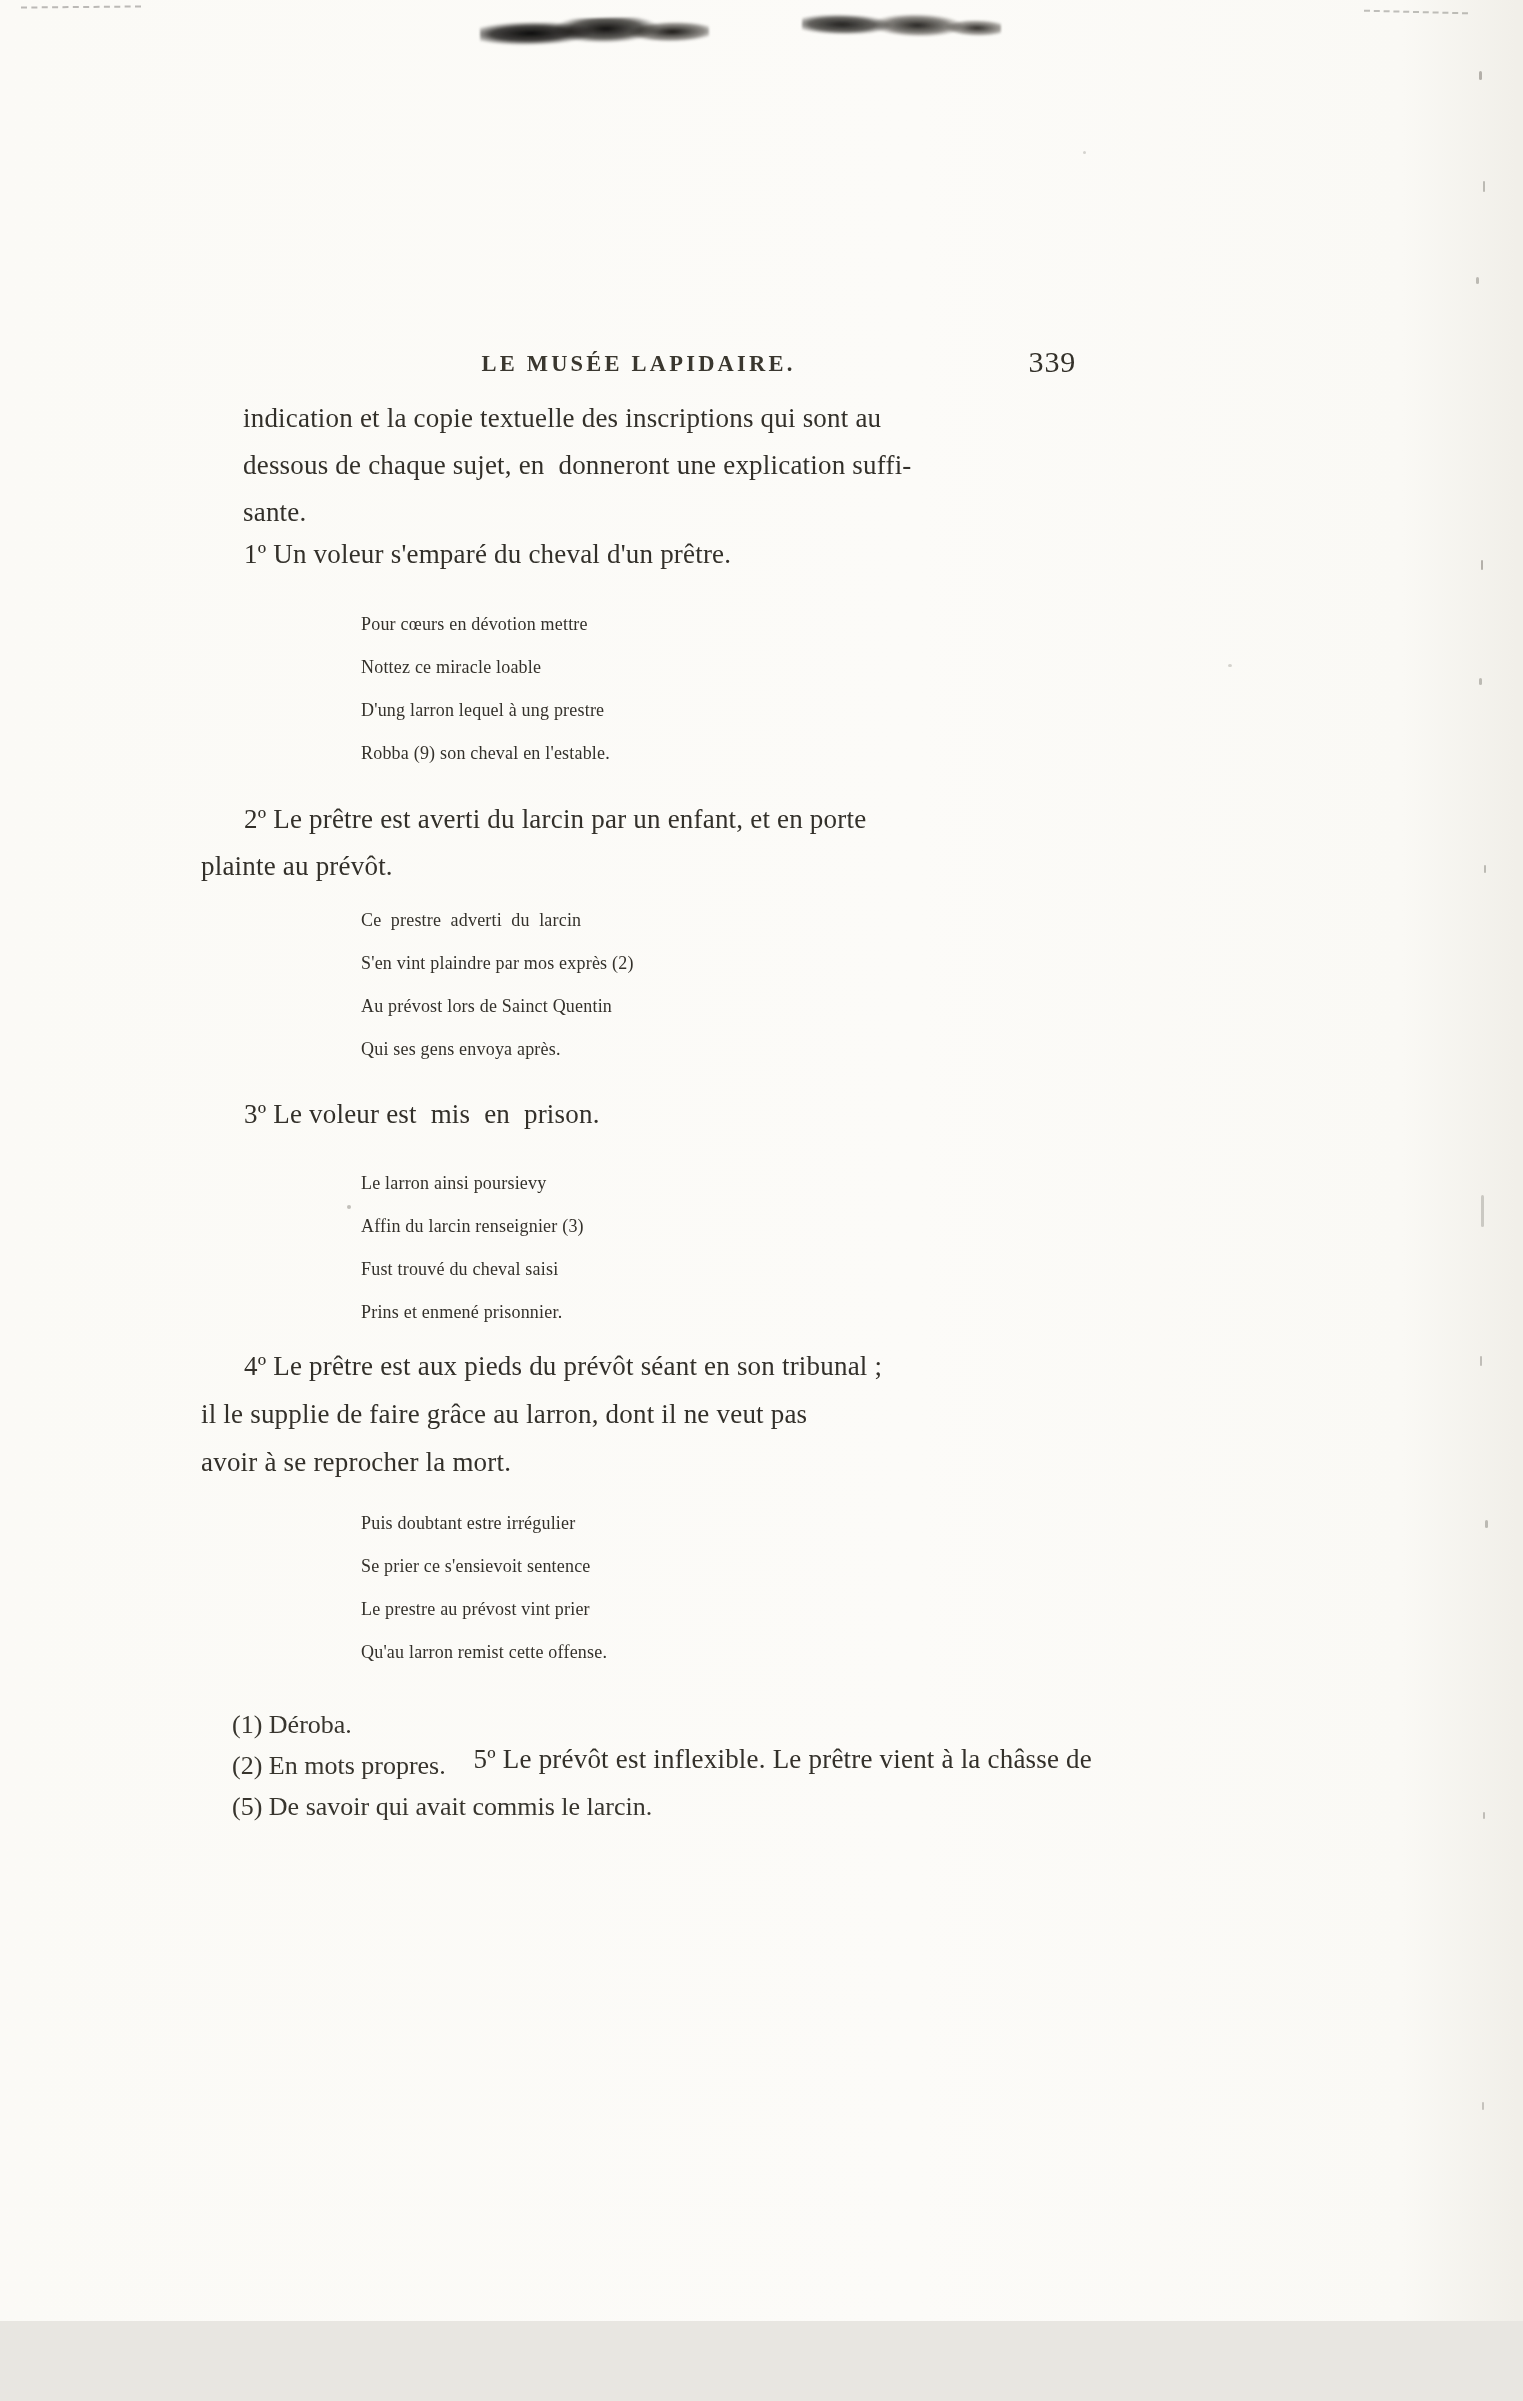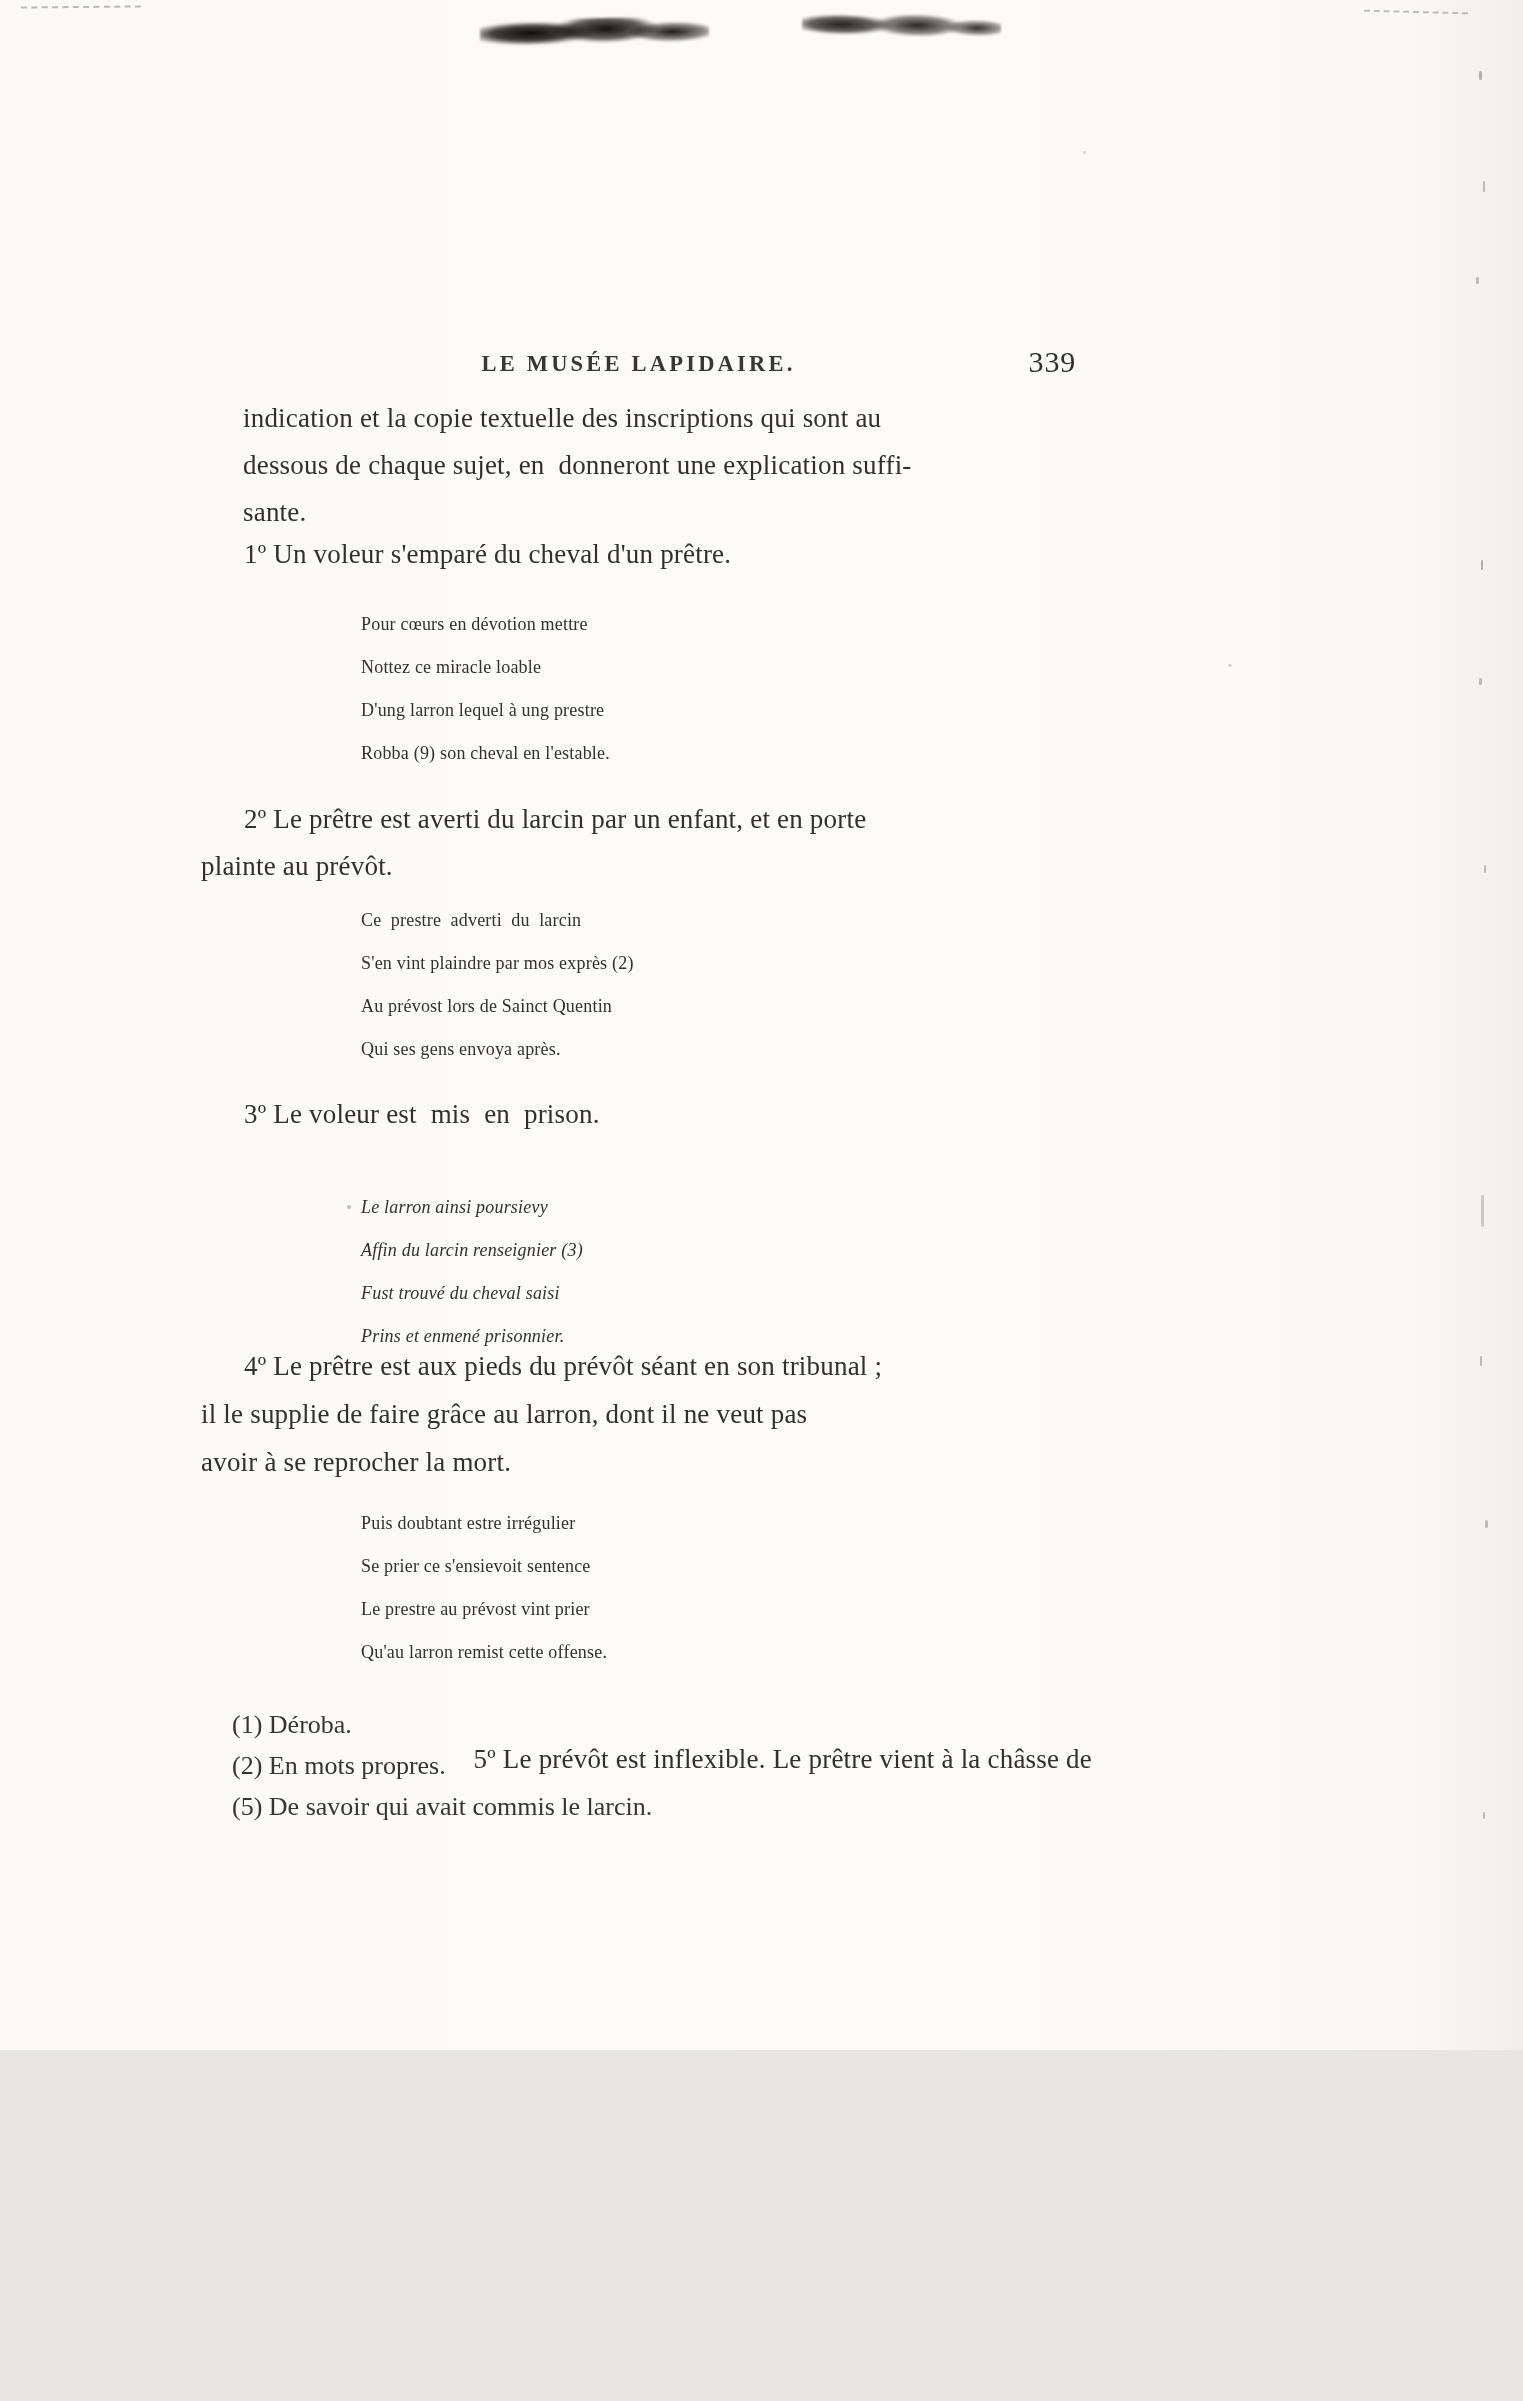--- a/index.html
+++ b/index.html
@@ -1,19 +1,19 @@
 <!DOCTYPE html>
 <html style="font-size:13px"><head>
 <meta charset="utf-8">
 <style>
   html, body { margin: 0; padding: 0; background: #e8e6e1; }
   .page {
     position: relative;
     width: 1524px;
-    height: 2050px;
+    height: 2321px;
     margin: 0 auto;
     background: linear-gradient(90deg, #fbfaf6 0%, #fcfbf8 60%, #faf9f5 92%, #f1efe9 99.5%);
     font-family: "Liberation Serif", "DejaVu Serif", serif;
     color: #33302a;
     overflow: hidden;
   }
   .line { white-space: pre-wrap; }
 
   
   .running-head {
@@ -42,21 +42,21 @@
   .h5       { top: 1736px; text-align: right; }
 
   
   .verse {
     position: absolute; left: 361px; width: 658px;
     font-size: 18px; line-height: 43px; letter-spacing: 0.2px;
     color: #34312b;
   }
   .v1 { top: 603px; }
   .v2 { top: 899px; }
-  .v3 { top: 1186px; font-style: italic; }
+  .v3 { top: 1162px; }
   .v4 { top: 1502px; }
 
   
   .footnotes {
     position: absolute; left: 232px; top: 1704px; width: 802px;
     font-size: 26px; line-height: 41px; color: #38352e;
   }
 
   
   .artifact { position: absolute; pointer-events: none; }

